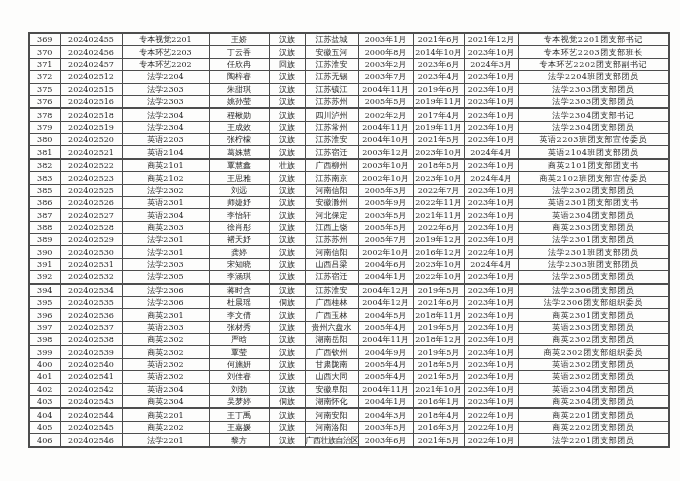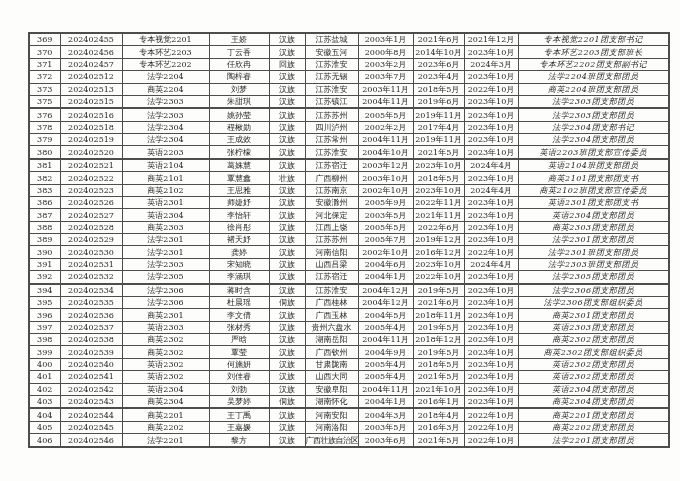--- a/index.html
+++ b/index.html
@@ -51,21 +51,20 @@
   tr:nth-child(20) td,
   tr:nth-child(30) td{
     border-bottom:2px solid var(--border-color,#4d4d4d);
   }
   td.squeeze{
     font-size:6.5px;
     letter-spacing:-0.5px;
   }
   td[data-name="league-position"]{
     letter-spacing:0.5px;
-    font-style:italic;
   }
 </style>
 </head>
 <body>
 
 <div class="sheet" data-name="scanned-roster-page">
   <table class="roster" data-name="roster-table">
     <colgroup>
       <col class="c0">
         <col class="c1">
@@ -121,32 +120,20 @@
           <td data-name="class-name">法学2204</td>
           <td data-name="student-name">陶梓睿</td>
           <td data-name="ethnicity">汉族</td>
           <td data-name="native-place">江苏无锡</td>
           <td data-name="birth-date">2003年7月</td>
           <td data-name="join-league-date">2023年4月</td>
           <td data-name="record-date">2023年10月</td>
           <td data-name="league-position">法学2204班团支部团员</td>
         </tr>
         <tr data-name="table-row">
-          <td data-name="row-number">373</td>
-          <td data-name="student-id">202402513</td>
-          <td data-name="class-name">商英2204</td>
-          <td data-name="student-name">刘梦</td>
-          <td data-name="ethnicity">汉族</td>
-          <td data-name="native-place">江苏淮安</td>
-          <td data-name="birth-date">2003年11月</td>
-          <td data-name="join-league-date">2018年5月</td>
-          <td data-name="record-date">2022年10月</td>
-          <td data-name="league-position">商英2204班团支部团员</td>
-        </tr>
-        <tr data-name="table-row">
           <td data-name="row-number">375</td>
           <td data-name="student-id">202402515</td>
           <td data-name="class-name">法学2303</td>
           <td data-name="student-name">朱甜琪</td>
           <td data-name="ethnicity">汉族</td>
           <td data-name="native-place">江苏镇江</td>
           <td data-name="birth-date">2004年11月</td>
           <td data-name="join-league-date">2019年6月</td>
           <td data-name="record-date">2023年10月</td>
           <td data-name="league-position">法学2303团支部团员</td>
@@ -229,20 +216,32 @@
           <td data-name="class-name">商英2102</td>
           <td data-name="student-name">王思雅</td>
           <td data-name="ethnicity">汉族</td>
           <td data-name="native-place">江苏南京</td>
           <td data-name="birth-date">2002年10月</td>
           <td data-name="join-league-date">2023年10月</td>
           <td data-name="record-date">2024年4月</td>
           <td data-name="league-position">商英2102班团支部宣传委员</td>
         </tr>
         <tr data-name="table-row">
+          <td data-name="row-number">385</td>
+          <td data-name="student-id">202402525</td>
+          <td data-name="class-name">法学2302</td>
+          <td data-name="student-name">刘远</td>
+          <td data-name="ethnicity">汉族</td>
+          <td data-name="native-place">河南信阳</td>
+          <td data-name="birth-date">2005年3月</td>
+          <td data-name="join-league-date">2022年7月</td>
+          <td data-name="record-date">2023年10月</td>
+          <td data-name="league-position">法学2302团支部团员</td>
+        </tr>
+        <tr data-name="table-row">
           <td data-name="row-number">386</td>
           <td data-name="student-id">202402526</td>
           <td data-name="class-name">英语2301</td>
           <td data-name="student-name">师婕妤</td>
           <td data-name="ethnicity">汉族</td>
           <td data-name="native-place">安徽滁州</td>
           <td data-name="birth-date">2005年9月</td>
           <td data-name="join-league-date">2022年11月</td>
           <td data-name="record-date">2023年10月</td>
           <td data-name="league-position">英语2301团支部团支书</td>

